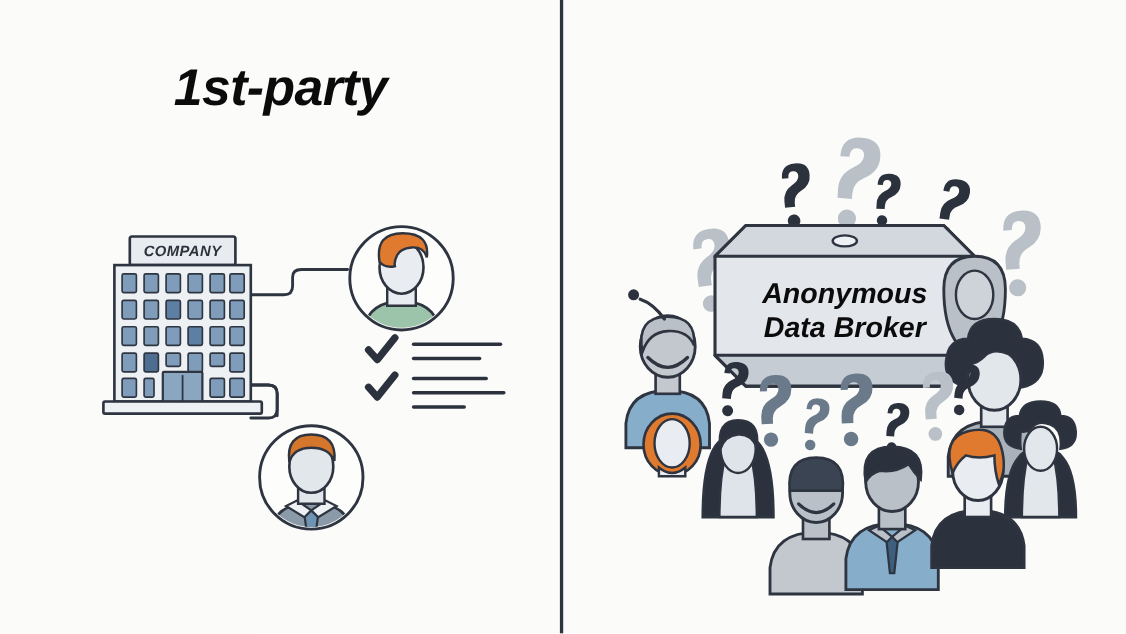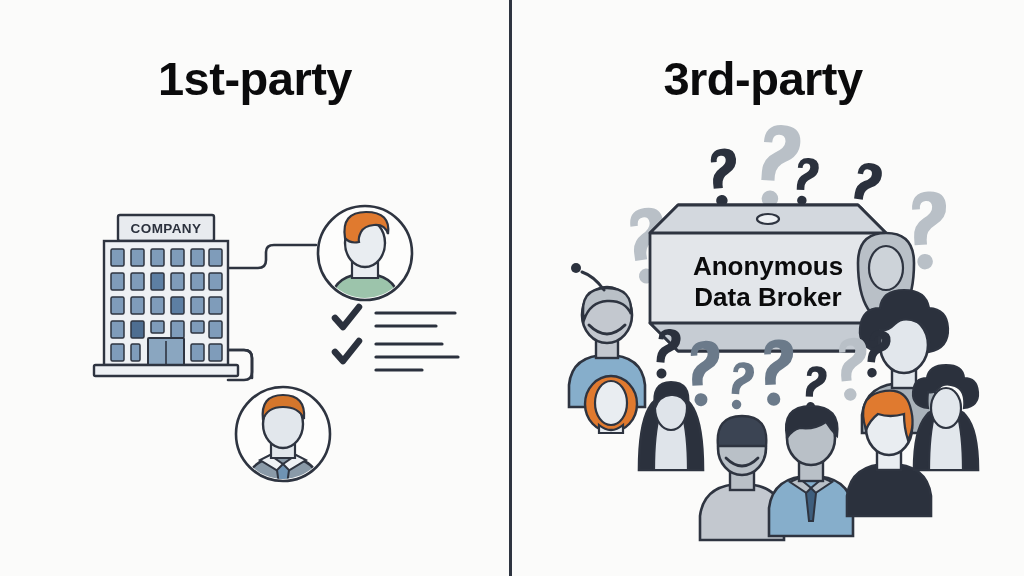--- a/index.html
+++ b/index.html
@@ -17,20 +17,21 @@
     position: relative;
     width: 1024px;
     height: 576px;
     background: #fbfbfa;
   }
   .panel {
     position: absolute;
     top: 0;
     height: 428px;
     width: 510px;
+    font-style: italic;
   }
   #panel-left  { left: 0; }
   #panel-right { left: 514px; width: 510px; }
 
   .divider {
     position: absolute;
     left: 509px;
     top: 0;
     width: 3px;
     height: 576px;
@@ -154,21 +155,20 @@
         <line x1="376" y1="344" x2="442" y2="344" stroke="#2b313d" stroke-width="3.2" stroke-linecap="round"></line>
         <line x1="376" y1="357" x2="458" y2="357" stroke="#2b313d" stroke-width="3.2" stroke-linecap="round"></line>
         <line x1="376" y1="370" x2="422" y2="370" stroke="#2b313d" stroke-width="3.2" stroke-linecap="round"></line>
       </g>
     </svg>
   </div>
 
   <div class="divider"></div>
 
   <div class="panel" id="panel-right">
-    <div class="panel-title">3rd-party</div>
 
     <svg class="art" width="510" height="576" viewBox="0 0 510 576">
       <defs>
         <g id="qm">
           <path d="M0 -17 q0 -11 11 -11 q11 0 11 10 q0 8 -8 12 q-6 3 -6 9 v3 h-8 v-5 q0 -8 7 -12 q6 -3 6 -7 q0 -4 -4 -4 q-4 0 -4 5 z"></path>
           <circle cx="6" cy="17" r="5"></circle>
         </g>
       </defs>
 
       <g>

